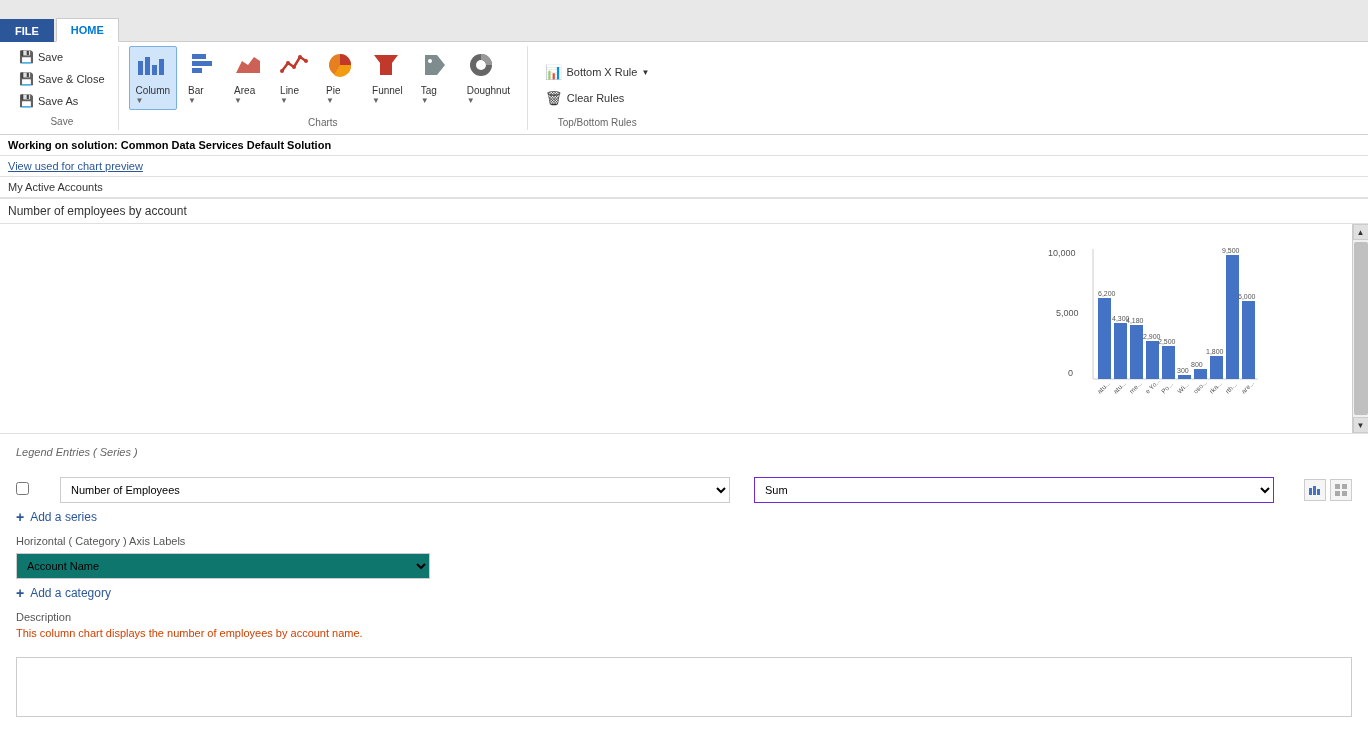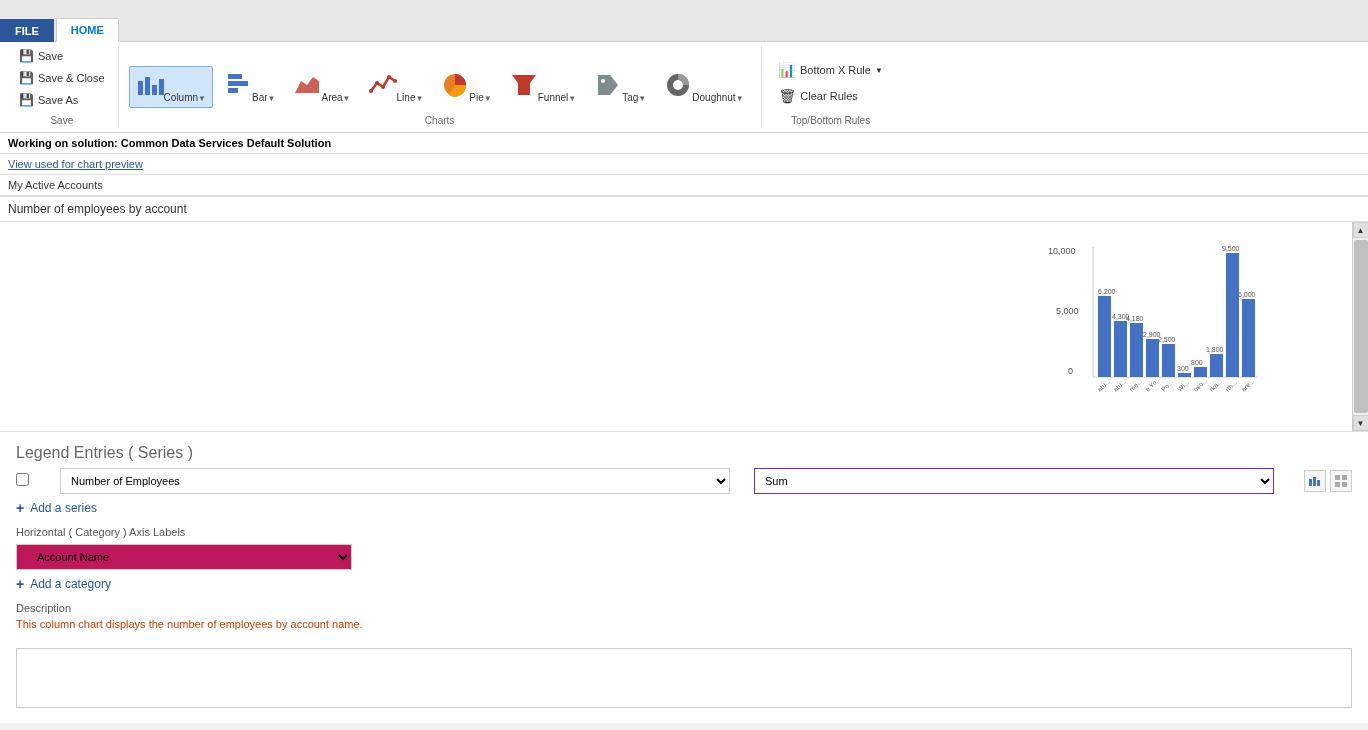--- a/index.html
+++ b/index.html
@@ -11,21 +11,21 @@
     .tab.active { background: #fff; border-bottom: 1px solid #fff; color: #0078d4; }
     .tab.file-tab { background: #2b579a; color: white; border-color: #2b579a; }
 
     
     .ribbon { background: #fff; border-bottom: 1px solid #d0d0d0; padding: 4px 6px; display: flex; align-items: stretch; min-height: 90px; }
     .ribbon-group { display: flex; flex-direction: column; align-items: center; border-right: 1px solid #e0e0e0; padding: 0 10px; }
     .ribbon-group:last-child { border-right: none; }
     .ribbon-group-content { display: flex; align-items: flex-end; gap: 4px; flex: 1; padding-bottom: 4px; }
     .ribbon-group-label { font-size: 10px; color: #666; text-align: center; padding: 3px 0 2px; }
 
-    .ribbon-btn { display: flex; flex-direction: row; align-items: flex-end; cursor: pointer; padding: 4px 6px; border: 1px solid transparent; border-radius: 2px; min-width: 40px; }
+    .ribbon-btn { display: flex; flex-direction: column; align-items: flex-start; cursor: pointer; padding: 4px 6px; border: 1px solid transparent; border-radius: 2px; min-width: 40px; }
     .ribbon-btn.active { background: #d0e4fa; border-color: #7ab0e0; }
     .ribbon-btn .btn-icon { font-size: 22px; line-height: 1; }
     .ribbon-btn .btn-label { font-size: 10px; margin-top: 2px; text-align: center; color: #333; }
     .ribbon-btn .dropdown-arrow { font-size: 8px; color: #666; }
 
     .ribbon-btn-small { display: flex; align-items: center; gap: 4px; cursor: pointer; padding: 3px 6px; border: 1px solid transparent; border-radius: 2px; white-space: nowrap; }
     .ribbon-btn-small .btn-icon-sm { font-size: 14px; }
     .ribbon-btn-small .btn-label-sm { font-size: 11px; color: #333; }
 
     .ribbon-col { display: flex; flex-direction: column; gap: 2px; justify-content: center; }
@@ -47,32 +47,32 @@
     .chart-container { position: absolute; right: 100px; top: 20px; width: 220px; height: 170px; }
     .scrollbar-v { position: absolute; right: 0; top: 0; width: 16px; height: 100%; background: #f0f0f0; border-left: 1px solid #ccc; display: flex; flex-direction: column; align-items: center; }
     .scroll-arrow { width: 16px; height: 16px; background: #e0e0e0; display: flex; align-items: center; justify-content: center; font-size: 8px; cursor: pointer; border: 1px solid #ccc; }
     .scroll-thumb { width: 14px; background: #c0c0c0; flex: 1; margin: 2px 1px; border-radius: 2px; cursor: pointer; }
 
     
     .bar-chart { width: 100%; height: 100%; }
 
     
     .config-area { background: #fff; padding: 12px 16px; }
-    .legend-title { font-size: 16px; color: #666; margin-bottom: 6px; }
+    .legend-title { font-size: 11px; color: #666; margin-bottom: 19px; font-style: italic; }
     .series-row { display: flex; align-items: center; gap: 24px; margin-bottom: 6px; }
     .checkbox-cell { width: 20px; }
     .series-dropdown { flex: 1; height: 26px; border: 1px solid #ccc; padding: 2px 6px; font-size: 11px; background: #fff; }
     .agg-dropdown { width: 520px; height: 26px; border: 1px solid #6d28d9; padding: 2px 6px; font-size: 11px; background: #fff; }
     .chart-type-icons { display: flex; gap: 4px; margin-left: 6px; }
     .chart-type-icon { width: 22px; height: 22px; border: 1px solid #ccc; background: #f5f5f5; cursor: pointer; display: flex; align-items: center; justify-content: center; font-size: 11px; }
     .add-series-row { display: flex; align-items: center; gap: 6px; margin: 6px 0 10px; cursor: pointer; color: #2b579a; }
     .add-icon { font-size: 14px; font-weight: bold; color: #2b579a; }
     .section-title { font-size: 11px; color: #555; margin-bottom: 6px; }
     .category-row { display: flex; align-items: center; gap: 8px; margin-bottom: 6px; }
-    .category-dropdown { width: 336px; height: 26px; border: 1px solid #ccc; padding: 2px 16px; font-size: 11px; background: #be185d; }
+    .category-dropdown { width: 414px; height: 26px; border: 1px solid #ccc; padding: 2px 6px; font-size: 11px; background: #0f766e; }
     .add-category-row { display: flex; align-items: center; gap: 6px; margin: 6px 0 10px; cursor: pointer; color: #2b579a; }
     .description-title { font-size: 11px; color: #555; margin-bottom: 4px; }
     .description-text { font-size: 11px; color: #d04000; margin-bottom: 18px; }
     .description-box { width: 100%; height: 60px; border: 1px solid #ccc; padding: 4px; font-size: 11px; resize: none; color: #333; }
 
     
     .icon-column { color: #4472c4; }
     .icon-bar { color: #4472c4; }
     .icon-area { color: #c0392b; }
     .icon-line { color: #c0392b; }

